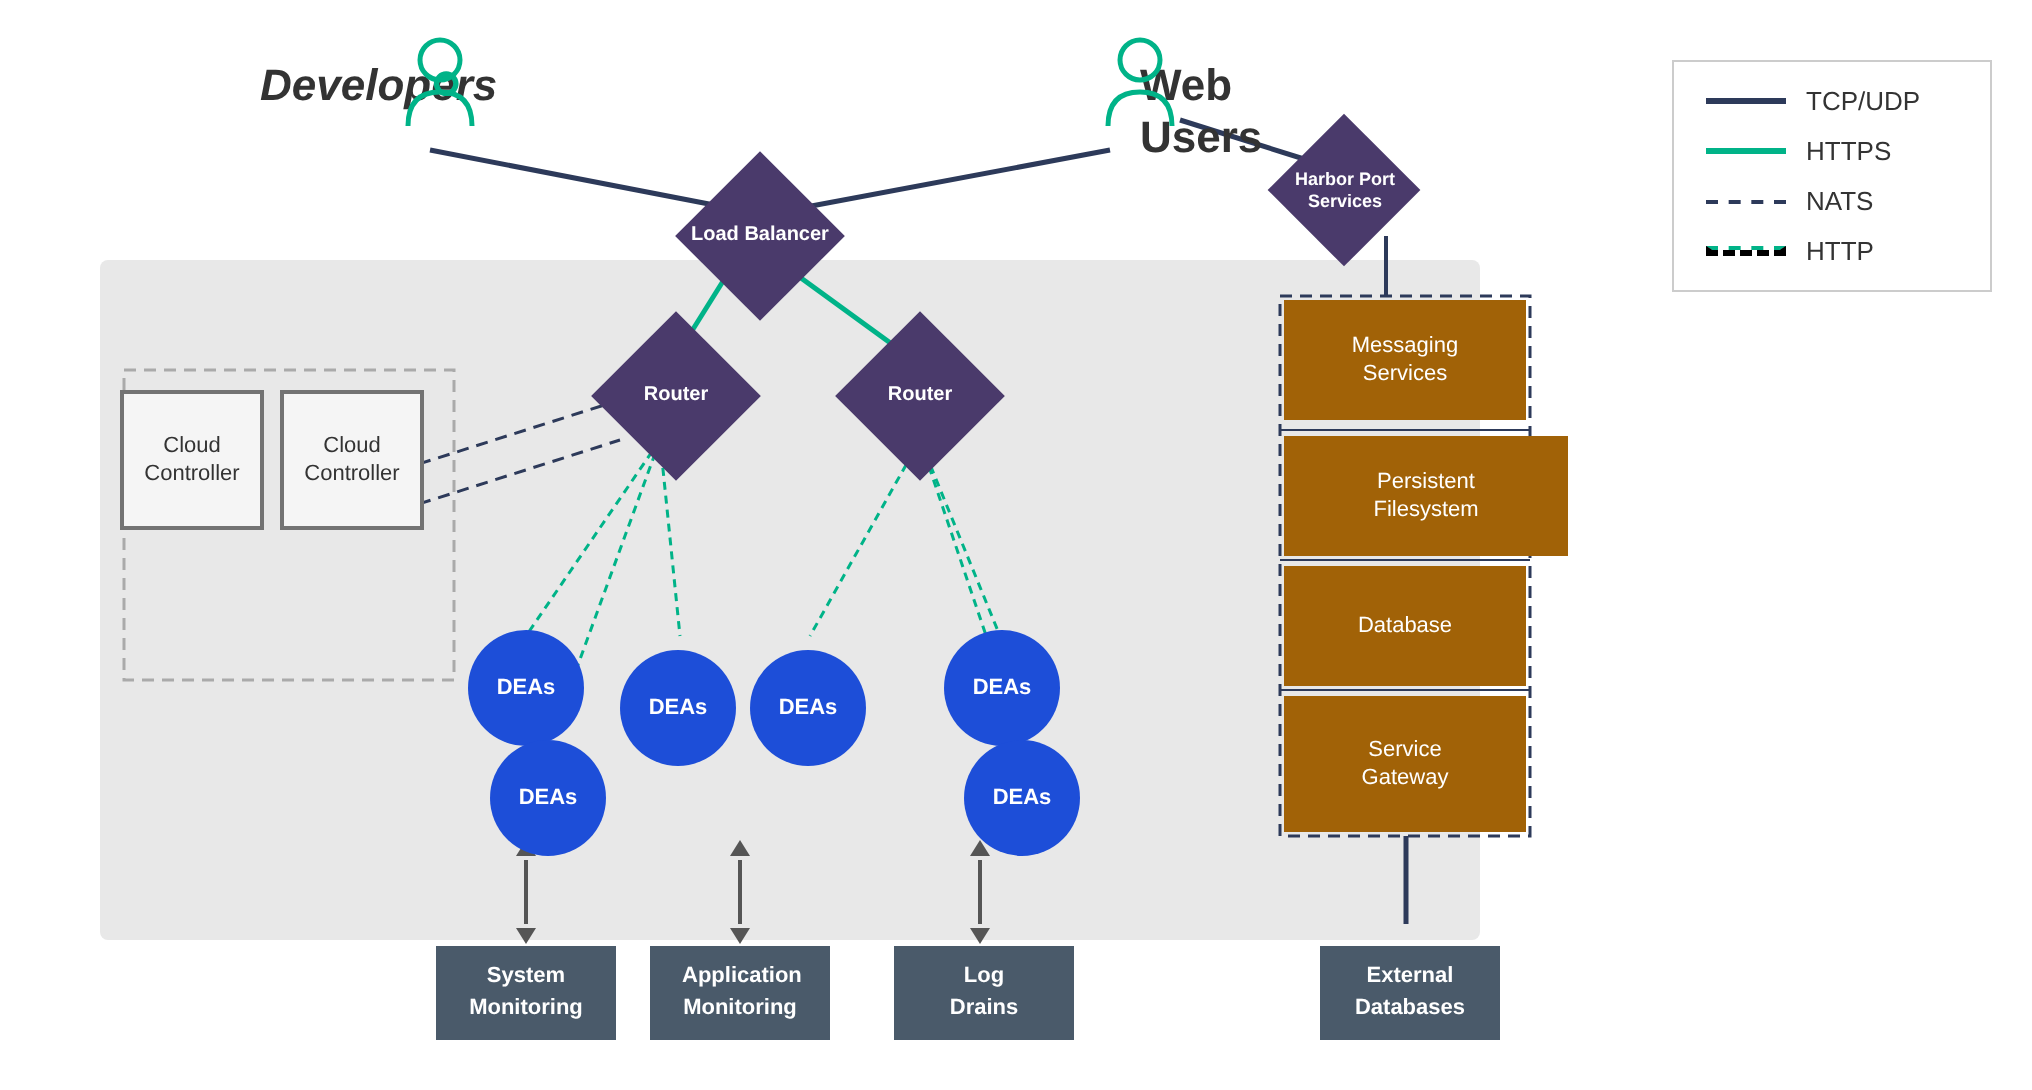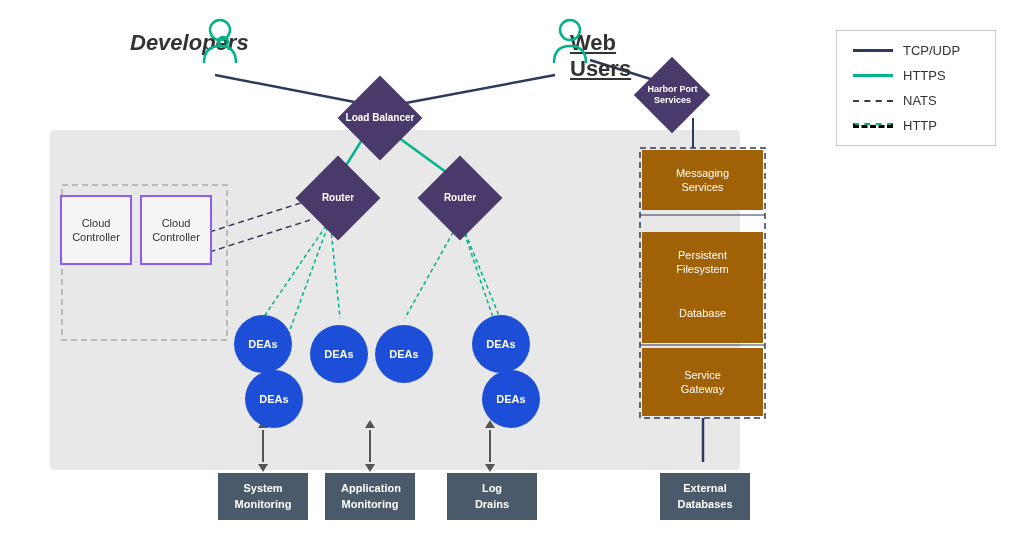--- a/index.html
+++ b/index.html
@@ -113,21 +113,21 @@
     .cloud-group {
       position: absolute;
       top: 195px;
       left: 60px;
       display: flex;
       gap: 8px;
     }
     .cloud-box {
       width: 72px;
       height: 70px;
-      border: 2px solid #8b5cf6;
+      border: 2px solid #737373;
       background: #f5f5f5;
       display: flex;
       align-items: center;
       justify-content: center;
       font-size: 11px;
       text-align: center;
       color: #333;
       padding: 4px;
       line-height: 1.3;
     }
@@ -263,21 +263,21 @@
   </svg>
 
   <div class="section-label" style="top:30px; left:130px;font-style:italic;">Developers</div>
 
   <div class="person-icon" style="top:22px; left:208px;">⚬</div>
   <svg style="position:absolute;top:18px;left:200px;" width="40" height="50">
     <circle cx="20" cy="12" r="10" fill="none" stroke="#00b388" stroke-width="2.5"></circle>
     <path d="M4,45 Q4,28 20,28 Q36,28 36,45" fill="none" stroke="#00b388" stroke-width="2.5"></path>
   </svg>
 
-  <div class="section-label" style="top:30px; left:570px; line-height:1.2;text-decoration:underline;">
+  <div class="section-label" style="top:30px; left:570px; line-height:1.2;">
     <span style="white-space:pre-line;display:block;">Web
 Users</span>
   </div>
 
   <svg style="position:absolute;top:18px;left:550px;" width="40" height="50">
     <circle cx="20" cy="12" r="10" fill="none" stroke="#00b388" stroke-width="2.5"></circle>
     <path d="M4,45 Q4,28 20,28 Q36,28 36,45" fill="none" stroke="#00b388" stroke-width="2.5"></path>
   </svg>
 
   <div style="position:absolute; top:88px; left:350px;">
@@ -339,21 +339,21 @@
   </div>
 
   <div class="circle" style="top:370px; left:482px;">
     <span>DEAs</span>
   </div>
 
   <div class="service-box" style="top:150px; left:642px; width:121px; height:60px;">
     <span style="white-space:pre-line;">Messaging
 Services</span>
   </div>
-  <div class="service-box" style="top:232px; left:642px; width:121px; height:60px;">
+  <div class="service-box" style="top:218px; left:642px; width:142px; height:60px;">
     <span style="white-space:pre-line;">Persistent
 Filesystem</span>
   </div>
   <div class="service-box" style="top:283px; left:642px; width:121px; height:60px;">
     <span>Database</span>
   </div>
   <div class="service-box" style="top:348px; left:642px; width:121px; height:68px;">
     <span style="white-space:pre-line;">Service
 Gateway</span>
   </div>

